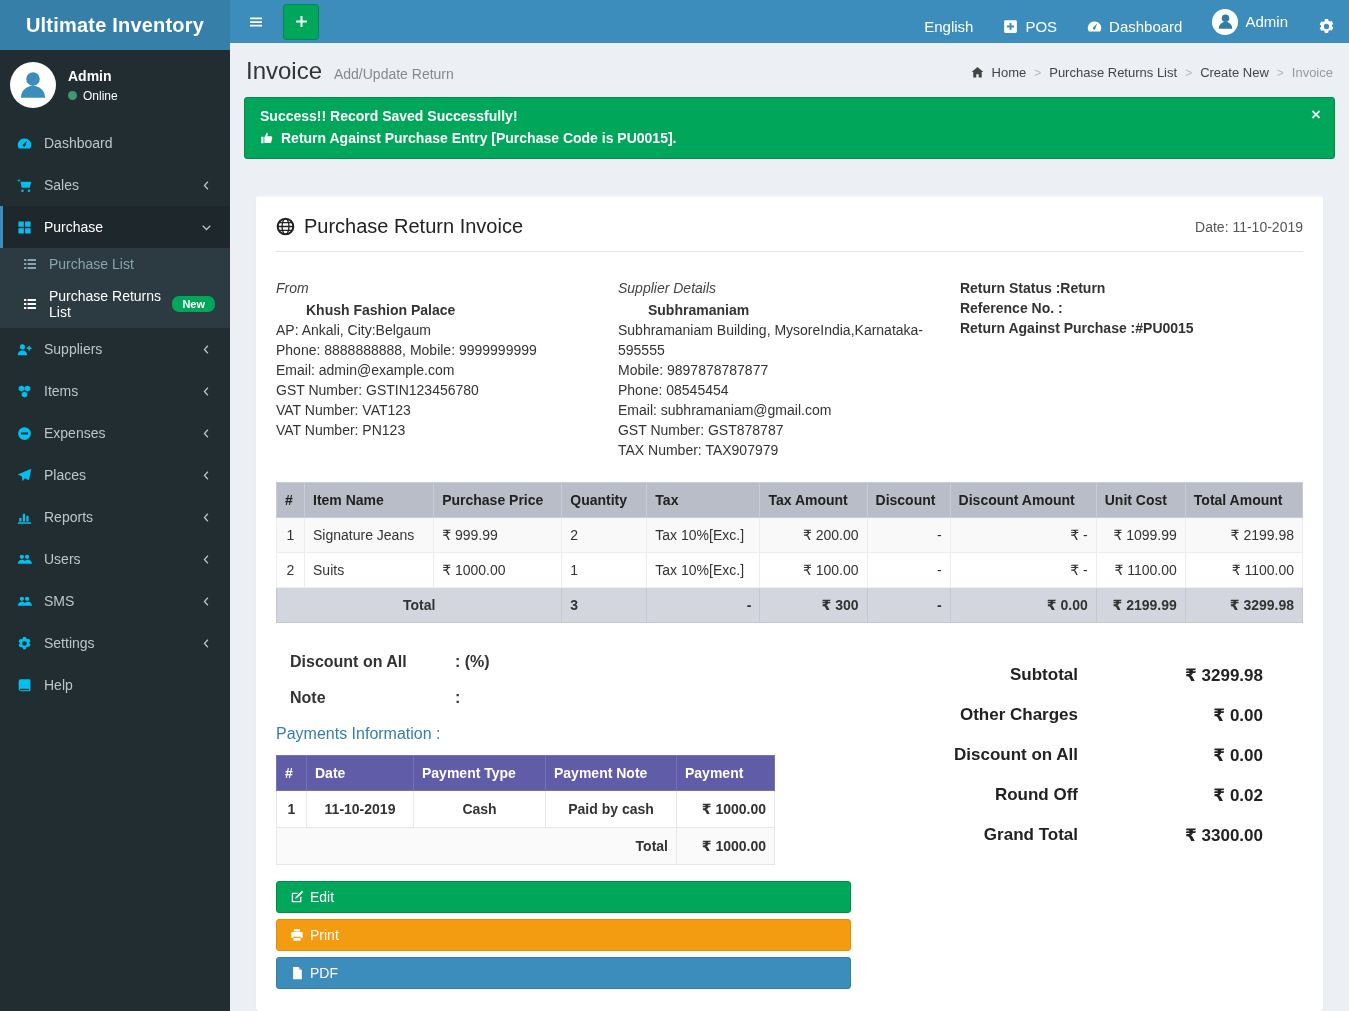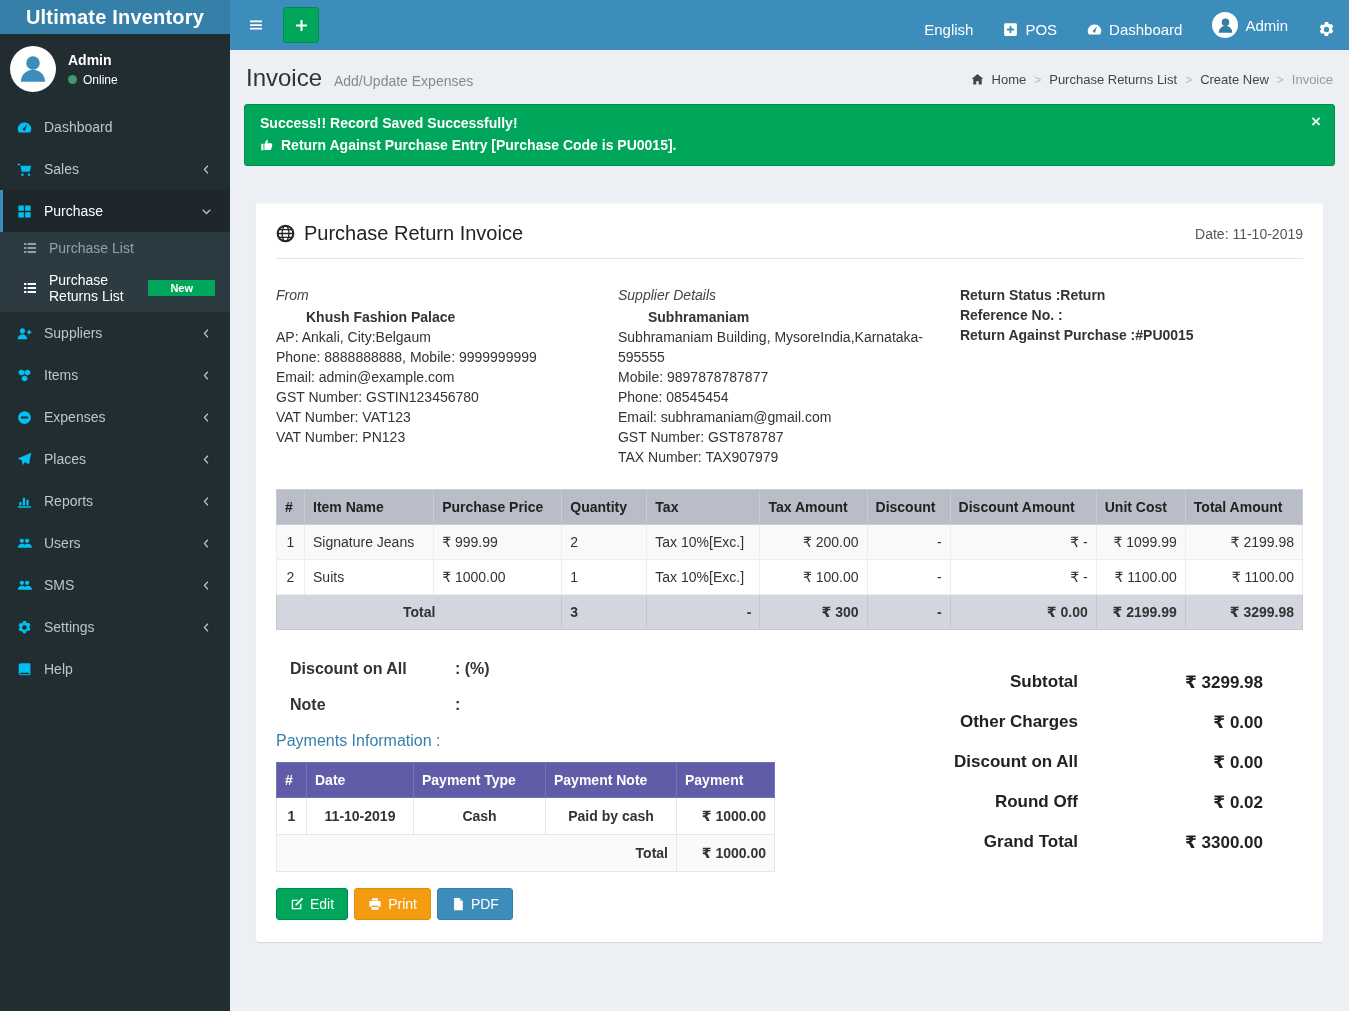--- a/index.html
+++ b/index.html
@@ -8,42 +8,42 @@
     font-family: "Liberation Sans", "DejaVu Sans", sans-serif;
     font-size: 14px; color:#333; background:#ecf0f5; overflow:hidden;
   }
   .icon svg { width:1em; height:1em; display:block; }
   .icon { display:inline-flex; align-items:center; justify-content:center; }
 
   .app { display:flex; width:1349px; height:1011px; }
 
   
   .sidebar { width:230px; min-width:230px; background:#222d32; display:flex; flex-direction:column; }
-  .logo { height:34px; background:#367fa9; color:#fff; font-size:20px; font-weight:bold;
+  .logo { height:50px; background:#367fa9; color:#fff; font-size:20px; font-weight:bold;
           display:flex; align-items:center; justify-content:center; letter-spacing:.2px; }
   .user-panel { display:flex; align-items:center; gap:12px; padding:12px 14px 14px 10px; }
   .avatar { width:46px; height:46px; border-radius:50%; background:#fff; color:#3c8dbc;
             display:flex; align-items:center; justify-content:center; font-size:34px; overflow:hidden; }
   .user-meta .name { color:#fff; font-weight:bold; font-size:14px; margin-bottom:5px; }
   .user-meta .status { color:#fff; font-size:12px; display:flex; align-items:center; gap:6px; }
   .dot { width:9px; height:9px; border-radius:50%; background:#3d9970; display:inline-block; }
 
   .menu { list-style:none; }
   .menu-item { display:flex; align-items:center; gap:11px; padding:13px 15px 13px 12px;
                color:#b8c7ce; cursor:pointer; border-left:3px solid transparent; font-size:14px; }
   .menu-item .icon { color:#00c0ef; font-size:15px; width:18px; }
   .menu-item .label { flex:1; }
   .menu-item .chev { color:#b8c7ce; font-size:11px; }
   .menu-item.active { background:#1e282c; border-left-color:#3c8dbc; color:#fff; }
   .submenu { list-style:none; background:#2c3b41; }
   .submenu .menu-item { padding:8px 15px 8px 22px; color:#8aa4af; border-left:none; }
   .submenu .menu-item .icon { color:inherit; font-size:14px; width:16px; }
   .submenu .menu-item.selected { color:#fff; }
   .badge { background:#00a65a; color:#fff; font-size:11px; font-weight:bold;
-           padding:2px 22px; border-radius:0; }
+           padding:2px 10px; border-radius:7px; }
 
   
   .main { flex:1; display:flex; flex-direction:column; background:#ecf0f5; }
   .navbar { height:50px; background:#3c8dbc; display:flex; align-items:center;
             justify-content:space-between; padding:0 14px; color:#fff; }
   .nav-left { display:flex; align-items:center; gap:15px; }
   .hamburger { color:#fff; font-size:16px; cursor:pointer; padding:4px; }
   .btn-plus { width:36px; height:36px; background:#00a65a; border:1px solid #008d4c;
               border-radius:3px; color:#fff; display:flex; align-items:center; justify-content:center;
               font-size:15px; cursor:pointer; }
@@ -103,21 +103,21 @@
   .pay-table { width:498px; table-layout:fixed; font-size:14px; border:1px solid #ddd; }
   .pay-table th { background:#605ca8; color:#fff; font-weight:bold; text-align:left;
                   padding:9px 8px; border:1px solid #7knows; border:1px solid #7672b6; }
   .pay-table td { padding:10px 8px; border:1px solid #e7e7e7; font-weight:bold; }
   .pay-table .total-row td { background:#fafafa; }
 
   .summary-row { display:flex; align-items:center; height:40px; font-size:17px; }
   .summary-row .sl { flex:1; text-align:right; font-weight:bold; color:#222; }
   .summary-row .sv { width:225px; text-align:right; font-weight:bold; padding-right:40px; color:#222; }
 
-  .btn-row { display:flex; gap:6px; margin-top:16px; }
+  .btn-row { display:flex; gap:6px; margin-top:16px;flex-direction:column; }
   .btn { display:inline-flex; align-items:center; gap:6px; color:#fff; font-size:14px;
          padding:7px 13px; border-radius:3px; border:1px solid rgba(0,0,0,0.18); cursor:pointer; }
   .btn .icon { font-size:14px; }
 
   .footer { margin-top:auto; background:#fff; border-top:1px solid #d2d6de;
             padding:15px 16px; display:flex; justify-content:space-between;
             font-weight:bold; color:#444; font-size:14px; }
 </style>
 </head>
 <body>
@@ -365,21 +365,21 @@
             <svg viewBox="0 0 16 16" fill="currentColor" aria-hidden="true">
               <path fill-rule="evenodd" d="M6.5 1h3l.4 1.6c.5.2 1 .4 1.4.8l1.6-.5 1.5 2.6-1.2 1.1a4.9 4.9 0 0 1 0 1.4l1.2 1.1-1.5 2.6-1.6-.5c-.4.3-.9.6-1.4.8L9.5 14h-3l-.4-1.6a4.8 4.8 0 0 1-1.4-.8l-1.6.5-1.5-2.6 1.2-1.1a4.9 4.9 0 0 1 0-1.4L1.6 5.9l1.5-2.6 1.6.5c.4-.3.9-.6 1.4-.8L6.5 1zM8 5.5A2.5 2.5 0 1 0 8 10.5 2.5 2.5 0 0 0 8 5.5z"></path>
             </svg>
           </span>
       </nav>
     </header>
 
     <section class="content-header">
       <div>
         <span class="page-title">Invoice</span>
-        <span class="page-subtitle">Add/Update Expenses</span>
+        <span class="page-subtitle">Add/Update Return</span>
       </div>
       <div class="breadcrumb" id="breadcrumb">
           <span class="icon">
             <svg viewBox="0 0 16 16" fill="currentColor" aria-hidden="true">
               <path d="M8 1.2L.8 7.5h2V14h3.7v-3.8h3V14h3.7V7.5h2L8 1.2z"></path>
             </svg>
           </span>
           <span class="crumb">Home</span>
           <span class="crumb-sep">&gt;</span>
           <span class="crumb">Purchase Returns List</span>

